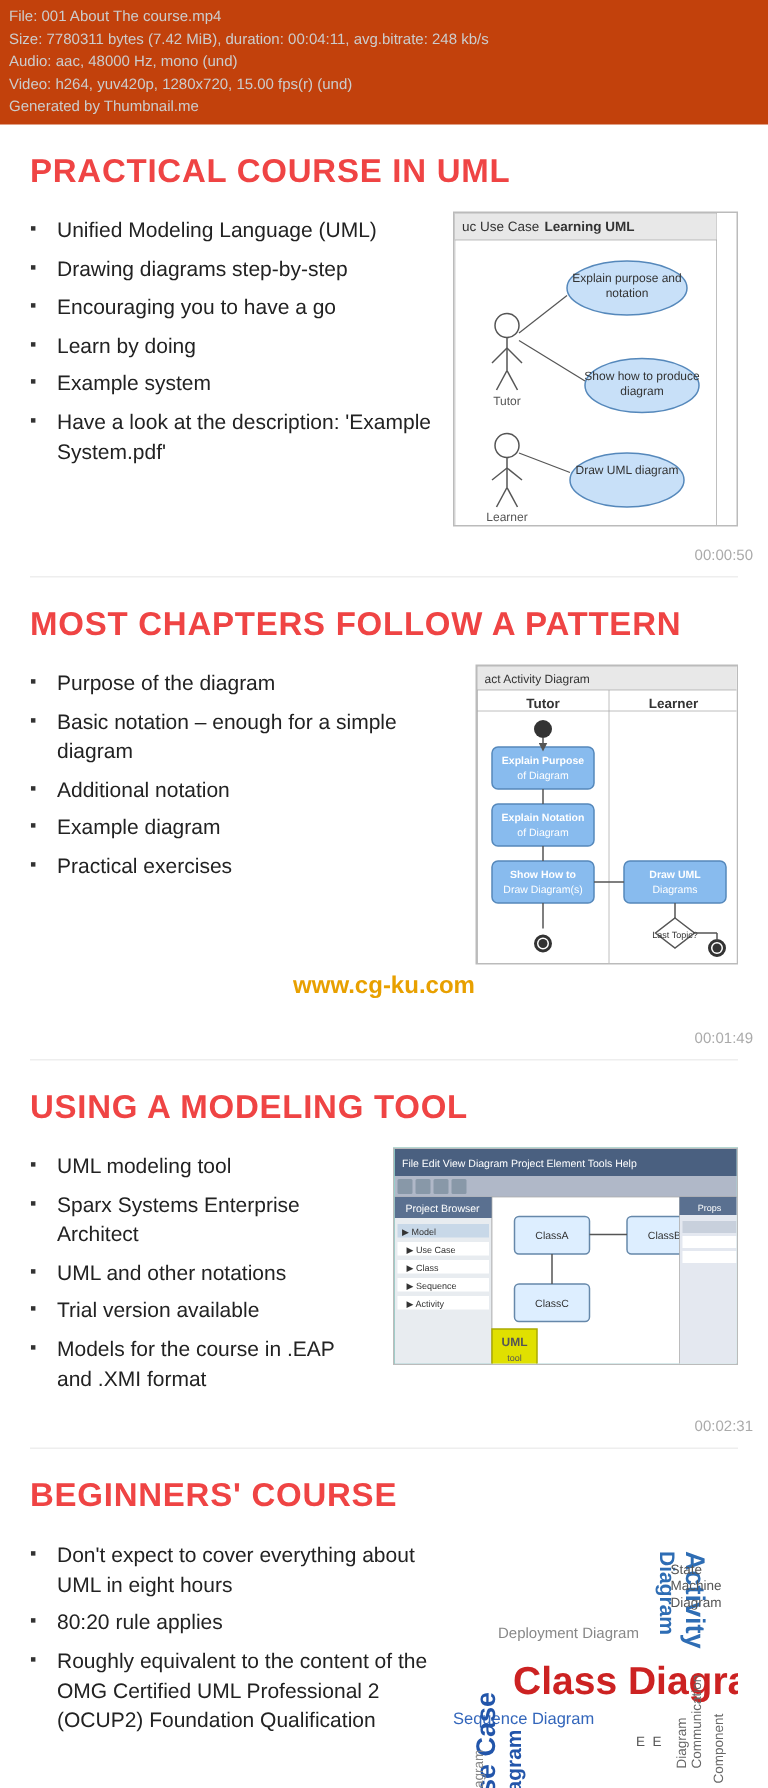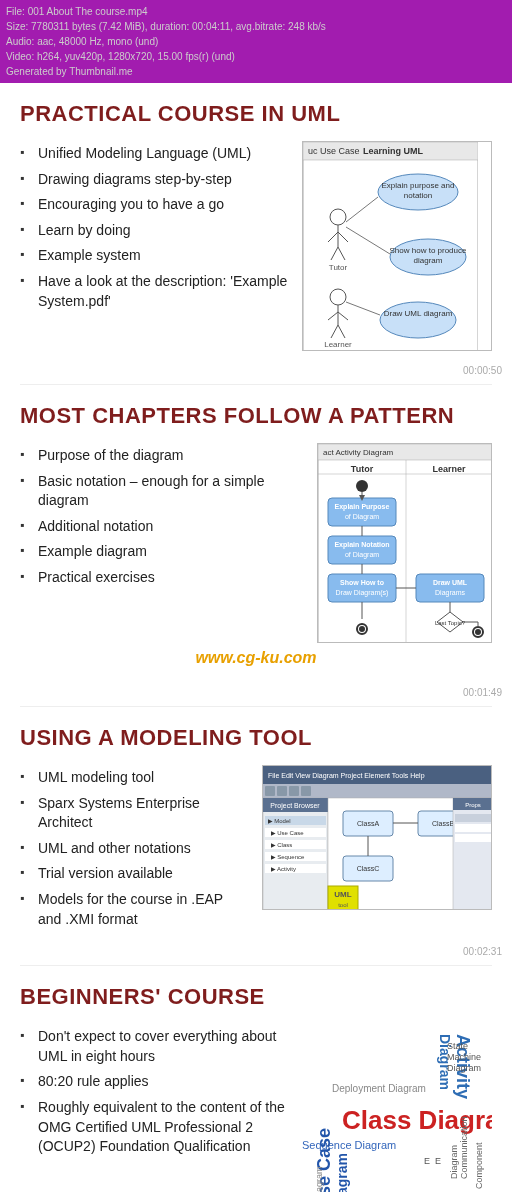--- a/index.html
+++ b/index.html
@@ -5,36 +5,36 @@
     * { margin: 0; padding: 0; box-sizing: border-box; }
     body {
       font-family: Arial, sans-serif;
       font-size: 14px;
       background: #fff;
       color: #222;
       width: 512px;
     }
 
     .file-info {
-      background: #a21caf;
+      background: #c2410c;
       color: #ccc;
       font-size: 10px;
       padding: 4px 6px;
       line-height: 1.5;
     }
 
     .section {
       padding: 18px 20px 10px 20px;
       border-bottom: none;
     }
 
     .section-title {
       font-size: 22px;
       font-weight: 900;
-      color: #7f1d1d;
+      color: #ef4444;
       margin-bottom: 14px;
       text-transform: uppercase;
       letter-spacing: 0.5px;
     }
 
     .section-content {
       display: flex;
       gap: 5px;
       align-items: flex-start;
     }
@@ -67,21 +67,20 @@
       color: #aaa;
       padding: 4px 10px 8px 0;
     }
 
     .watermark {
       text-align: center;
       color: #e8a000;
       font-size: 16px;
       font-weight: bold;
       padding: 6px 0;
-      font-style: italic;
     }
 
     
     .uc-diagram {
       width: 190px;
       height: 210px;
       border: 1px solid #bbb;
       background: white;
       position: relative;
       overflow: hidden;

